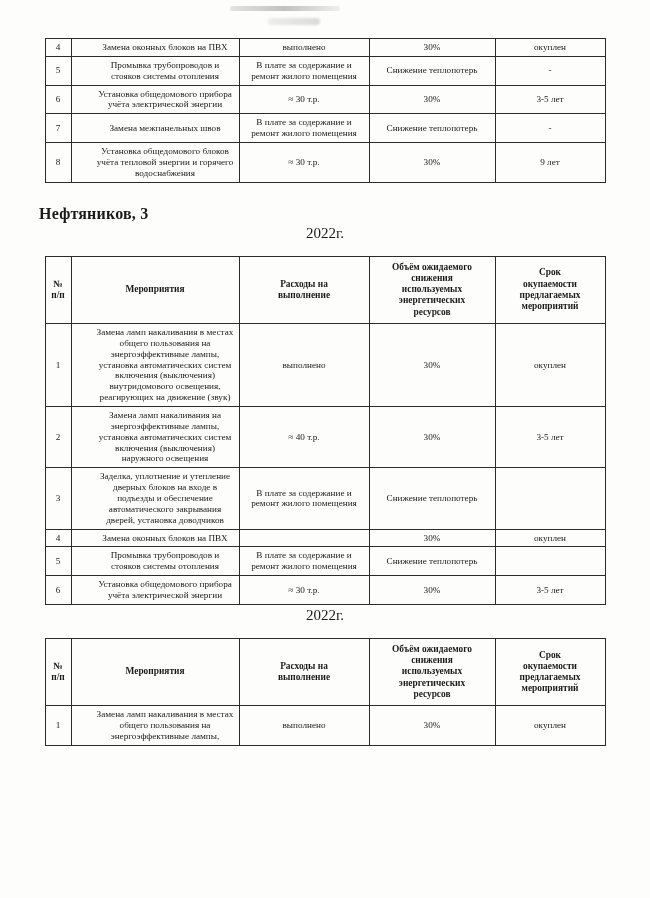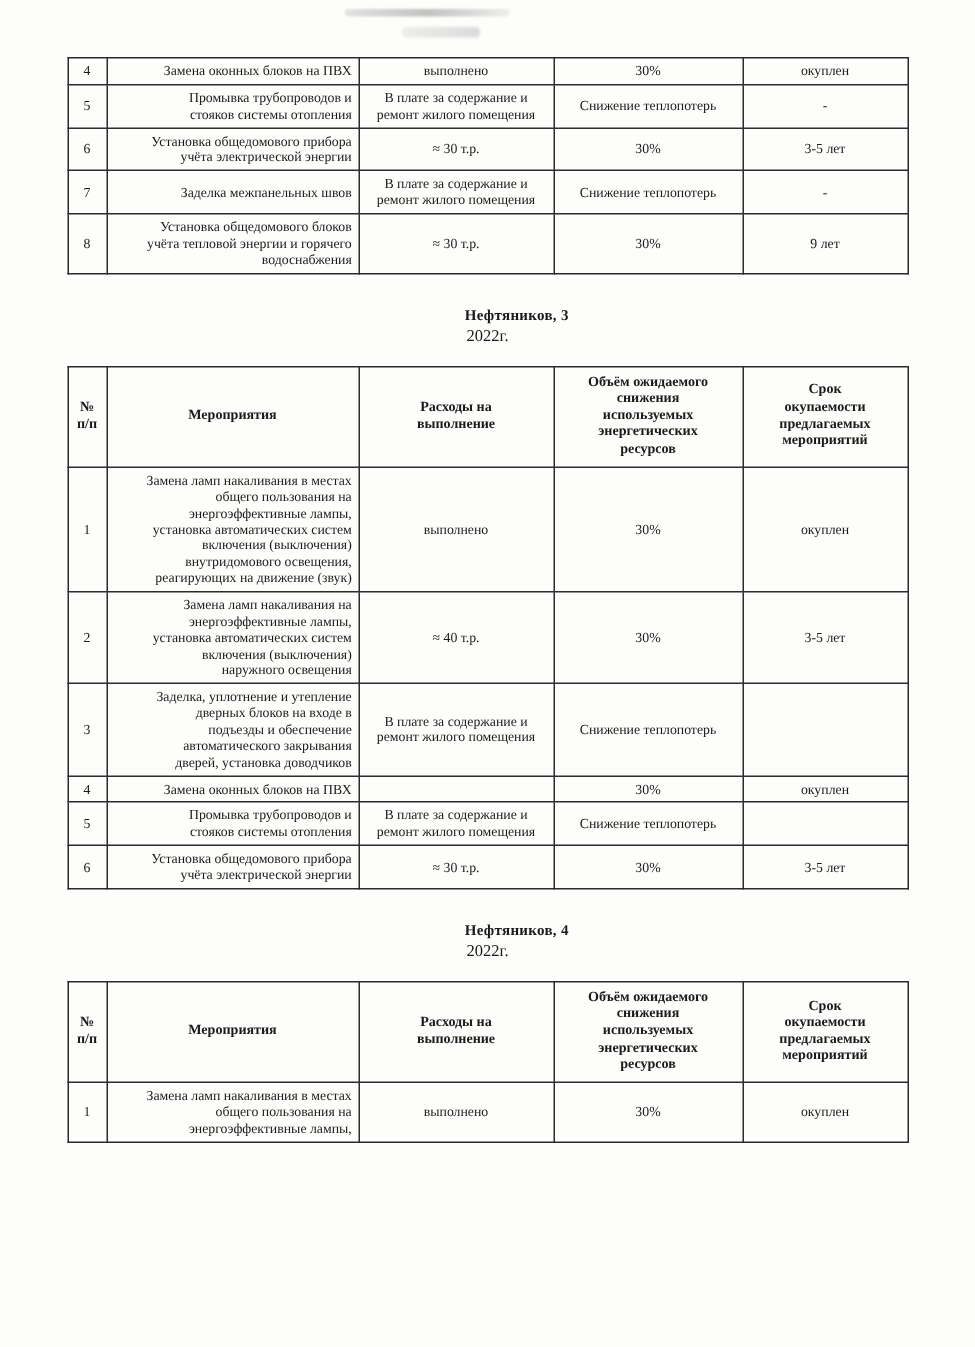--- a/index.html
+++ b/index.html
@@ -52,49 +52,48 @@
   td, th {
     border: 1px solid #2b2b2b;
     padding: 3px 4px;
     font-size: 9.2px;
     line-height: 1.18;
     vertical-align: middle;
     text-align: center;
     font-family: "Liberation Serif", serif;
   }
   td.meas {
-    text-align: right;
+    text-align: center;
     padding-left: 24px;
   }
   td.num {
     width: 26px;
   }
   col.c-num { width: 26px; }
   col.c-meas { width: 168px; }
   col.c-cost { width: 130px; }
   col.c-vol  { width: 126px; }
   col.c-term { width: 110px; }
 
   .hdr td {
     font-weight: bold;
     font-size: 9.4px;
     line-height: 1.2;
     padding: 5px 3px;
   }
   .section-title {
-    text-align: center;
     font-weight: bold;
-    font-size: 10px;
+    font-size: 16px;
     margin: 22px 0 0 0;
     letter-spacing: 0.2px;
     padding-left: 39px;
   }
   .section-year {
     text-align: center;
-    font-size: 11px;
+    font-size: 15px;
     margin: 2px 0 14px 0;
   }
   .table-wrap-top {
     padding-top: 38px;
   }
   .clipped {
     overflow: hidden;
   }
 </style>
 </head>
@@ -131,21 +130,21 @@
         </tr>
         <tr>
           <td class="num">6</td>
           <td class="meas">Установка общедомового прибора учёта электрической энергии</td>
           <td>≈ 30 т.р.</td>
           <td>30%</td>
           <td>3-5 лет</td>
         </tr>
         <tr>
           <td class="num">7</td>
-          <td class="meas">Заделка межпанельных швов</td>
+          <td class="meas">Замена межпанельных швов</td>
           <td>В плате за содержание и ремонт жилого помещения</td>
           <td>Снижение теплопотерь</td>
           <td>-</td>
         </tr>
         <tr>
           <td class="num">8</td>
           <td class="meas">Установка общедомового блоков учёта тепловой энергии и горячего водоснабжения</td>
           <td>≈ 30 т.р.</td>
           <td>30%</td>
           <td>9 лет</td>
@@ -229,21 +228,20 @@
       <tr>
         <td class="num">6</td>
         <td class="meas">Установка общедомового прибора учёта электрической энергии</td>
         <td>≈ 30 т.р.</td>
         <td>30%</td>
         <td>3-5 лет</td>
       </tr>
     </tbody>
   </table>
 
-  <div class="section-title">Нефтяников, 4</div>
   <div class="section-year">2022г.</div>
 
   <div class="clipped">
     <table>
       <colgroup>
         <col class="c-num">
           <col class="c-meas">
           <col class="c-cost">
           <col class="c-vol">
           <col class="c-term">

